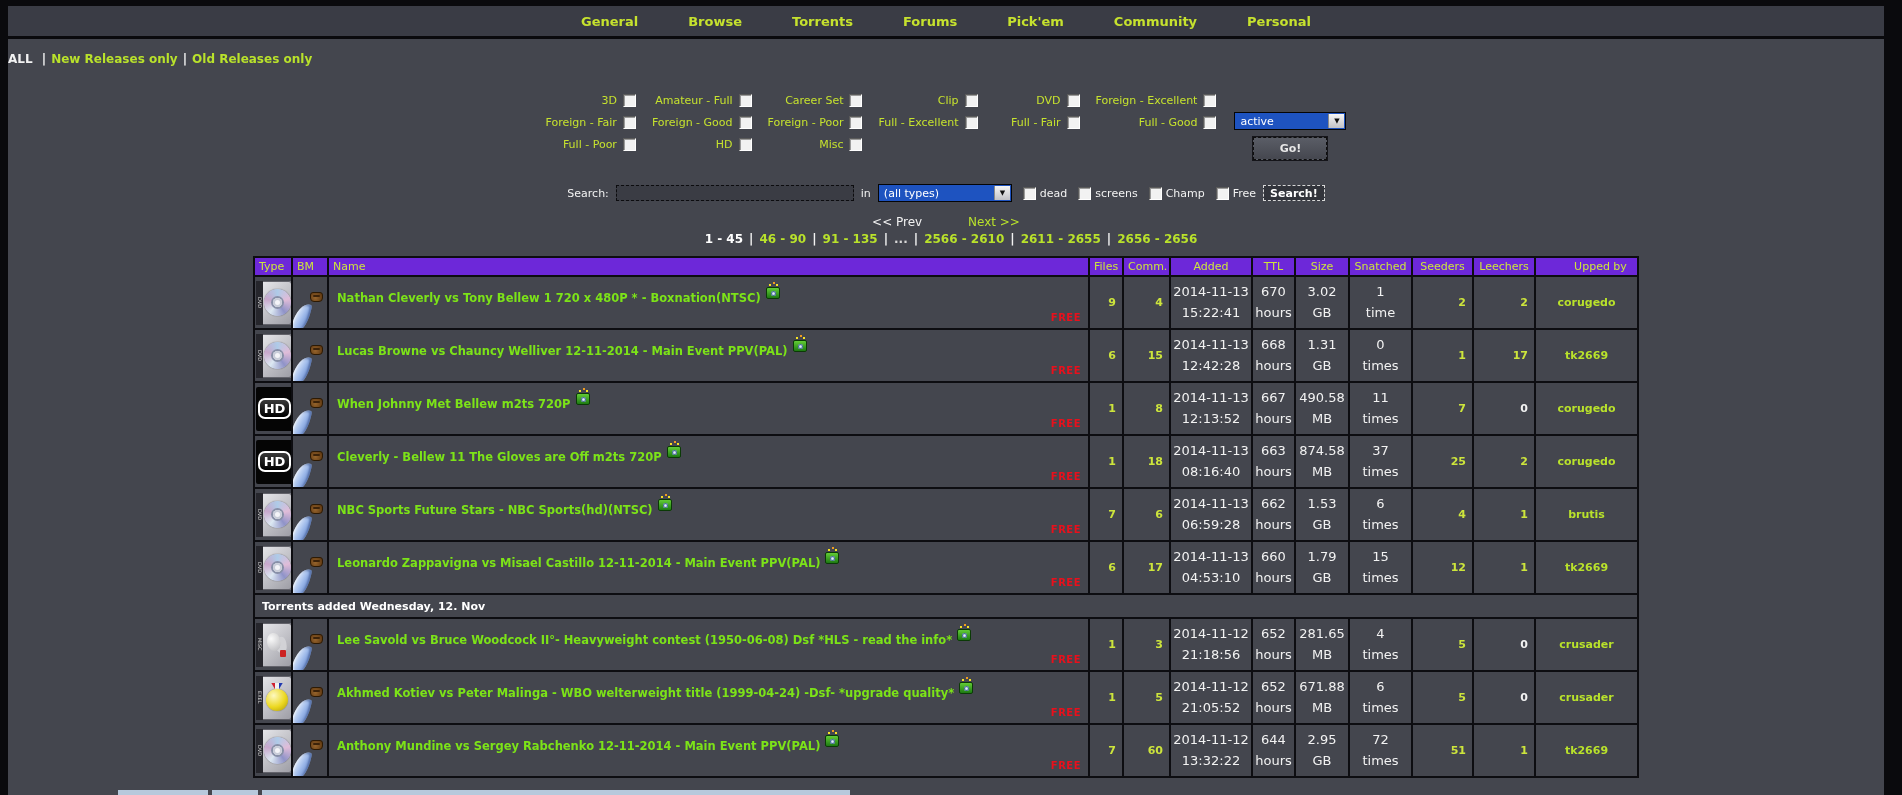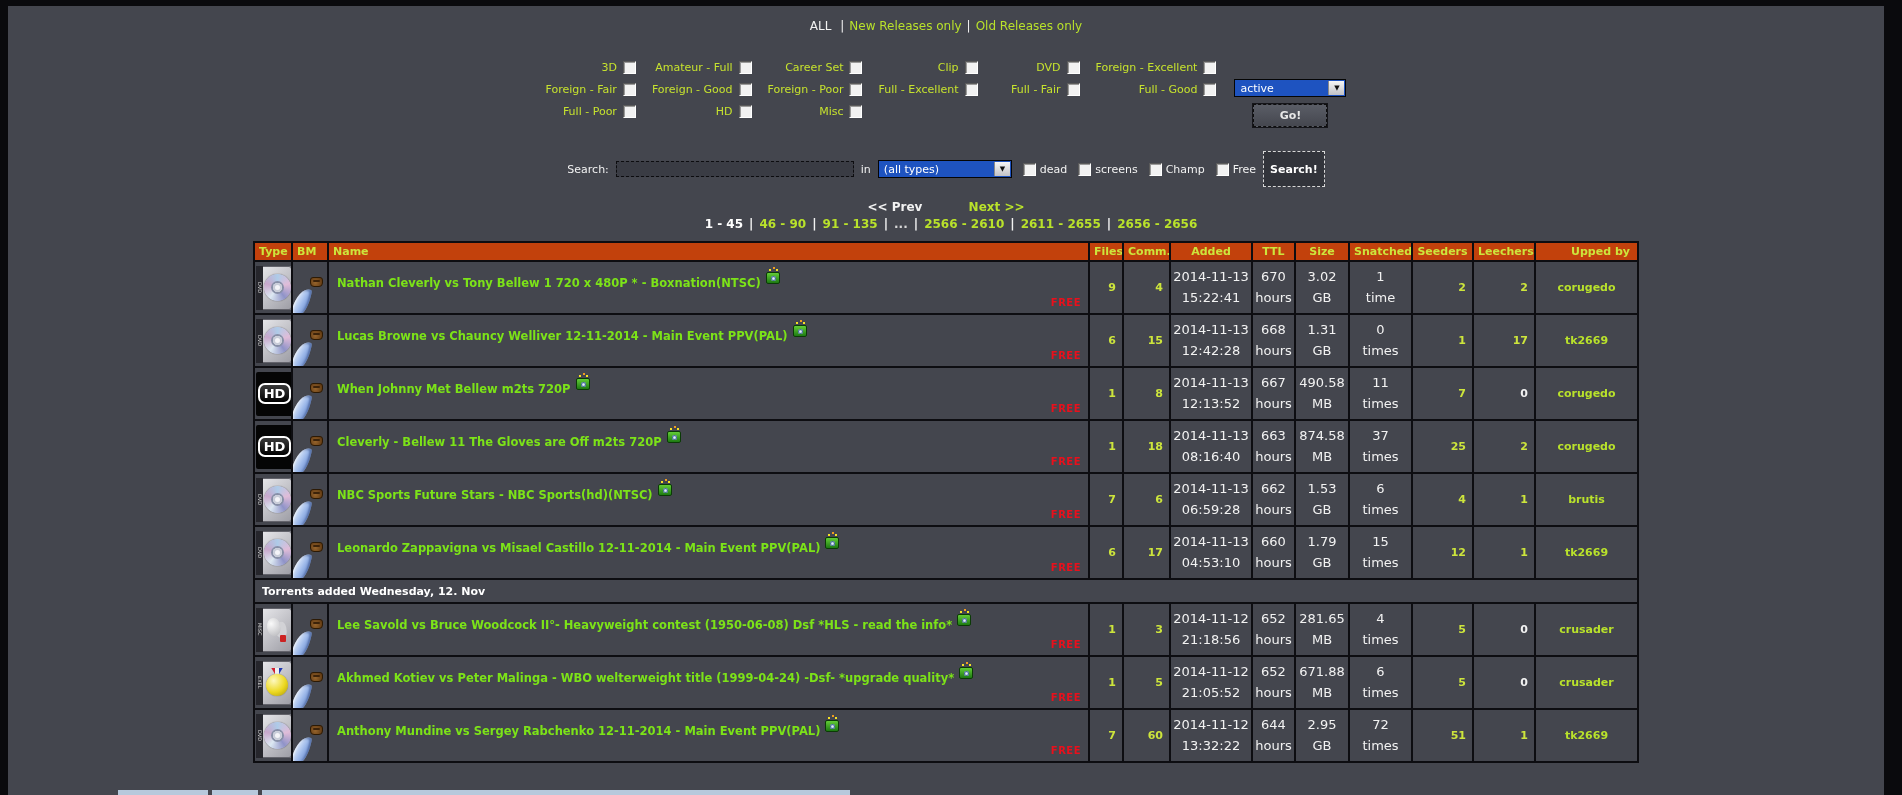--- a/index.html
+++ b/index.html
@@ -14,21 +14,21 @@
     background:#44464e;
   }
   
   .navbar {
     height:33px; background:#3a3c45; border-bottom:3px solid #0a0a0d;
     display:flex; justify-content:center; align-items:center; gap:50px;
   }
   .nav-link { color:#c6e22e; font-weight:bold; font-size:13px; text-decoration:none; cursor:pointer; }
 
   
-  .release-line { margin-top:13px; text-align:center; font-size:12px; font-weight:normal; color:#f2f2f2; }
+  .release-line { margin-top:13px; text-align:left; font-size:12px; font-weight:bold; color:#f2f2f2; }
   .release-line .sep { color:#f2f2f2; margin:0 5px; }
   .release-line a { color:#b9e22b; text-decoration:none; cursor:pointer; }
 
   
   .filter-wrap { display:flex; justify-content:center; align-items:flex-start; margin-top:26px; }
   .cat-grid { display:grid; grid-template-columns:repeat(6,auto); column-gap:16px; row-gap:6px; }
   .cat-cell { display:flex; align-items:center; justify-content:flex-end; gap:6px; min-width:86px; height:16px; }
   .cat-label { color:#c6e22e; font-size:11px; }
   .checkbox {
     display:inline-block; width:13px; height:13px; background:#f2f2f2;
@@ -52,38 +52,38 @@
     font-weight:bold; font-size:11px; cursor:pointer; font-family:inherit;
   }
 
   
   .search-row { display:flex; justify-content:center; align-items:center; gap:7px; margin-top:24px; font-size:11px; color:#f2f2f2; }
   .search-label { font-size:11px; color:#f2f2f2; }
   .search-input { width:238px; height:16px; background:#3a3c44; border:1px dashed #0c0c0f; color:#eee; font-size:11px; padding:0 3px; }
   .type-select { width:134px; }
   .s-check { display:flex; align-items:center; gap:4px; margin-left:4px; }
   .search-btn {
-    height:36px; background:#32343b; border:1px dashed #d8d8d8; color:#fff;
+    height:16px; background:#32343b; border:1px dashed #d8d8d8; color:#fff;
     font-weight:bold; font-size:11px; cursor:pointer; font-family:inherit; padding:0 6px;
   }
 
   
-  .pagen { margin-top:13px; text-align:center; font-size:12px; font-weight:bold; }
+  .pagen { margin-top:13px; text-align:center; font-size:12px; font-weight:normal; }
   .prev-link { color:#f2f2f2; text-decoration:none; cursor:pointer; margin-right:42px; }
   .next-link { color:#b9e22b; text-decoration:none; cursor:pointer; }
   .pages { margin-top:3px; text-align:center; font-size:12px; font-weight:bold; color:#f2f2f2;padding-left:10px; }
   .pages .sep { margin:0 6px; color:#f2f2f2; }
   .page-link { color:#b9e22b; text-decoration:none; cursor:pointer; }
   .page-current { color:#ffffff; }
   .page-plain { color:#d8d8d8; }
 
   
   .torrent-table { margin:10px auto 0; border-collapse:collapse; table-layout:fixed; width:1384px; background:#44464e; }
   .torrent-table th, .torrent-table td { border:2px solid #0d0d11; overflow:hidden; }
-  .torrent-table thead th { background:#c2410c; color:#cde53c; font-size:11px; font-weight:bold; height:15px; padding:2px 4px; text-align:center; }
+  .torrent-table thead th { background:#6d28d9; color:#cde53c; font-size:11px; font-weight:normal; height:15px; padding:2px 4px; text-align:center; }
   .torrent-table thead th.left { text-align:left; }
   .section-row td { color:#fff; font-weight:bold; font-size:11px; padding:4px 7px; height:24px; background:#44464e; }
   .t-row { height:53px; }
   .cell-type { text-align:center; vertical-align:middle; }
   .cell-bm { text-align:center; vertical-align:middle; }
   .cell-name { position:relative; vertical-align:top; padding:10px 8px 0 8px; }
   .t-name { color:#7ce318; font-weight:bold; font-size:11.5px; text-decoration:none; cursor:pointer; }
   .free-badge { position:absolute; right:7px; bottom:5px; color:#e8101c; font-size:10px; font-weight:bold; letter-spacing:0.5px; }
   .cell-num { color:#cde53c; font-weight:bold; font-size:11px; text-align:right; padding-right:6px; vertical-align:middle; }
   .cell-num.white-num { color:#f2f2f2; }
@@ -138,20 +138,29 @@
   
   .bottom-strip { position:absolute; left:118px; bottom:0; height:5px; display:flex; gap:4px; }
   .bottom-strip div { background:#b7c9dc; height:5px; }
   .bs-1 { width:90px; } .bs-2 { width:46px; } .bs-3 { width:588px; }
 </style>
 </head>
 <body>
 
 <div class="frame">
 
+  <nav class="navbar" id="navbar">
+      <a class="nav-link">General</a>
+      <a class="nav-link">Browse</a>
+      <a class="nav-link">Torrents</a>
+      <a class="nav-link">Forums</a>
+      <a class="nav-link">Pick'em</a>
+      <a class="nav-link">Community</a>
+      <a class="nav-link">Personal</a>
+    </nav>
 
   <div class="release-line" id="release-line">
     <span class="rel-current">ALL</span>
   <span class="sep">|</span><a>New Releases only</a><span class="sep">|</span><a>Old Releases only</a></div>
 
   <div class="filter-wrap">
     <div class="cat-grid" id="cat-grid">
         <label class="cat-cell">
     <span class="cat-label">3D</span>
     <span class="checkbox"></span>

